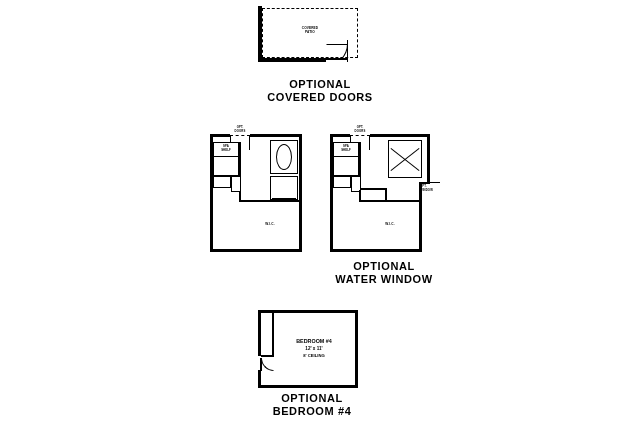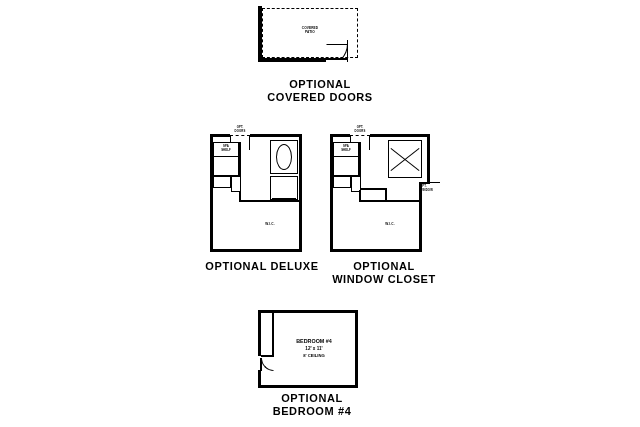--- a/index.html
+++ b/index.html
@@ -192,21 +192,20 @@
     <div class="wall" style="left:29px; top:16px; width:2px; height:34px;"></div>
     <div class="wall" style="left:29px; top:74px; width:62px; height:2px;"></div>
     <div class="wall" style="left:29px; top:66px; width:2px; height:10px;"></div>
 
     <div class="tlabel" style="left:38px; top:96px; width:44px;">
       <span>W.I.C.</span>
     </div>
   </div>
 
   <div class="caption" style="left:192px; top:260px; width:140px;">
-    <span class="l1">OPTIONAL DELUXE</span>
   </div>
 
   <div class="plan" style="left:330px; top:126px; width:110px; height:126px;">
 
     <div class="wall" style="left:0px; top:8px; width:3px; height:118px;"></div>
     <div class="wall" style="left:0px; top:123px; width:92px; height:3px;"></div>
     <div class="wall" style="left:0px; top:8px; width:20px; height:3px;"></div>
     <div class="wall" style="left:40px; top:8px; width:60px; height:3px;"></div>
     <div class="wall" style="left:97px; top:8px; width:3px; height:50px;"></div>
     <div class="wall" style="left:89px; top:58px; width:3px; height:68px;"></div>
@@ -246,21 +245,21 @@
     <div class="wall" style="left:29px; top:74px; width:62px; height:2px;"></div>
     <div class="wall" style="left:29px; top:64px; width:2px; height:12px;"></div>
 
     <div class="tlabel" style="left:38px; top:96px; width:44px;">
       <span>W.I.C.</span>
     </div>
   </div>
 
   <div class="caption" style="left:322px; top:260px; width:124px;">
     <span class="l1">OPTIONAL</span>
-    <span class="l2">WINDOW CLOSET</span>
+    <span class="l2">WATER WINDOW</span>
   </div>
 
   <div class="plan" style="left:258px; top:310px; width:108px; height:80px;">
 
     <div class="wall" style="left:0px; top:0px; width:3px; height:46px;"></div>
     <div class="wall" style="left:0px; top:60px; width:3px; height:18px;"></div>
     <div class="wall" style="left:0px; top:75px; width:100px; height:3px;"></div>
     <div class="wall" style="left:97px; top:0px; width:3px; height:78px;"></div>
     <div class="wall" style="left:0px; top:0px; width:100px; height:3px;"></div>
 

